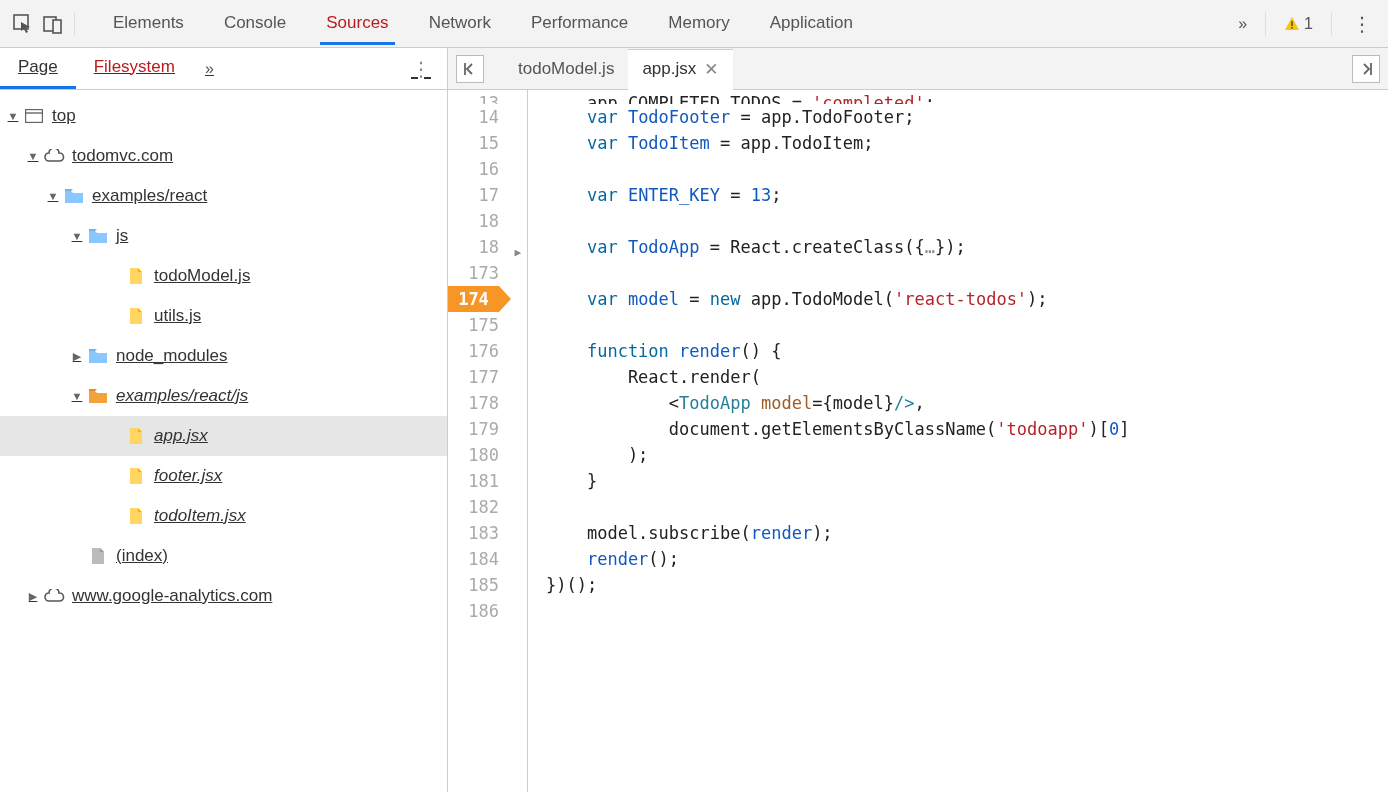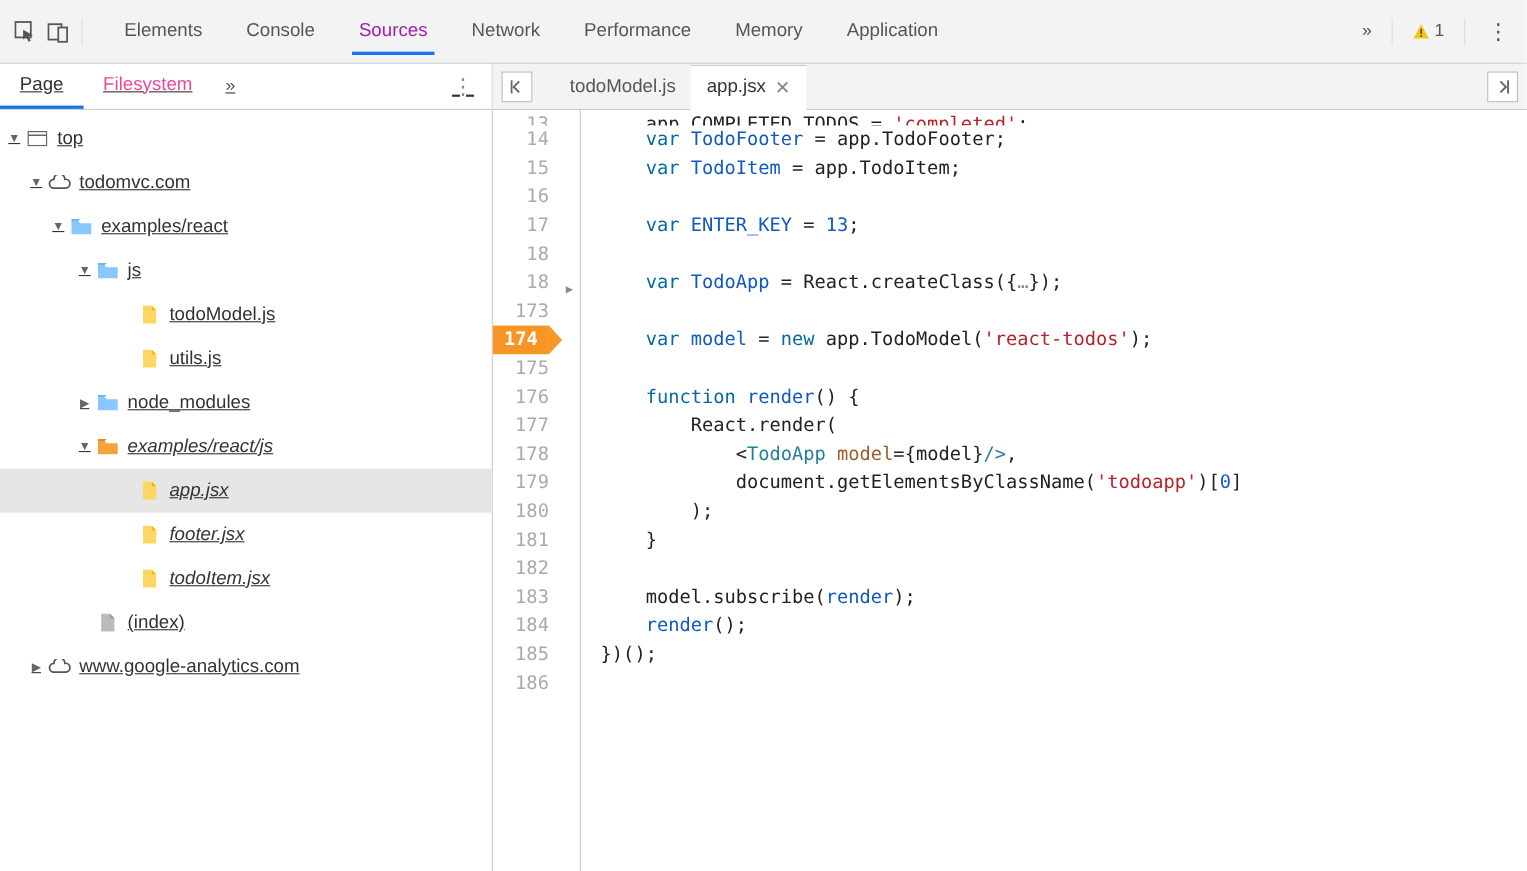--- a/index.html
+++ b/index.html
@@ -6,49 +6,49 @@
 body {
   font-family: -apple-system, BlinkMacSystemFont, "Segoe UI", Helvetica, Arial, sans-serif;
   font-size: 12px;
   color: #333;
   background: #fff;
   width: 1388px;
   height: 792px;
   overflow: hidden;
 }
 .toolbar {
-  height: 58px;
+  height: 48px;
   background: #f3f3f3;
   border-bottom: 1px solid #ccc;
   display: flex;
   align-items: center;
   padding: 16px 8px;
 }
 .toolbar .icon-btn {
   width: 30px; height: 30px;
   display: flex; align-items: center; justify-content: center;
   color: #555;
   cursor: pointer;
 }
 .toolbar .sep { width: 1px; height: 24px; background: #ddd; margin: 0 6px; }
 .toolbar .tabs { display: flex; gap: 28px; margin-left: 26px; flex: 1; font-size: 17px; color: #555; }
 .toolbar .tab {
   padding: 10px 6px 9px 6px;
   border-bottom: 3px solid transparent;
   cursor:pointer;
 }
-.toolbar .tab.active { color: #a21caf; border-bottom-color: #1a73e8; }
+.toolbar .tab.active { color: #b91c1c; border-bottom-color: #1a73e8; }
 .toolbar .right { display: flex; align-items: center; margin-left: auto; gap:6px;}
 .toolbar .chevrons { font-size: 16px; color:#555; padding:0 6px; cursor:pointer;}
 .toolbar .warn { display:flex; align-items:center; gap:4px; color:#555; font-size:16px; padding:0 6px; cursor:pointer;}
 .toolbar .dots { font-size:20px; color:#555; padding:0 8px; cursor:pointer;}
 .main { display:flex; height: calc(792px - 46px); }
 .sidebar { width: 448px; border-right: 1px solid #ccc; display:flex; flex-direction:column; background:#fff;text-decoration:underline; }
 .sidebar-tabs { height:42px; display:flex; align-items:center; padding: 0 6px 0 0; border-bottom:1px solid #ccc;}
-.sidebar-tabs .stab { font-size:17px; color:#ec4899; padding: 8px 18px 9px 18px; border-bottom:3px solid transparent; cursor:pointer;}
+.sidebar-tabs .stab { font-size:17px; color:#b91c1c; padding: 8px 18px 9px 18px; border-bottom:3px solid transparent; cursor:pointer;}
 .sidebar-tabs .stab.active { color:#333; border-bottom-color:#1a73e8; }
 .sidebar-tabs .chevrons { font-size:16px; color:#555; padding:0 8px; margin-left:4px; cursor:pointer;}
 .sidebar-tabs .spacer { flex:1; }
 .sidebar-tabs .dots { font-size:20px; color:#888; padding:0 10px; cursor:pointer;}
 .tree { flex:1; overflow:auto; font-size:17px; color:#333; padding-top:6px;}
 .tree-row { display:flex; align-items:center; height:40px; padding-left:4px; cursor:pointer; white-space:nowrap;}
 .tree-row.selected { background:#e6e6e6; }
 .tree-row .caret { width:18px; display:flex; justify-content:center; color:#666; font-size:11px;}
 .tree-row .caret.none { visibility:hidden; }
 .tree-row .ico { width:24px; display:flex; justify-content:center; }

